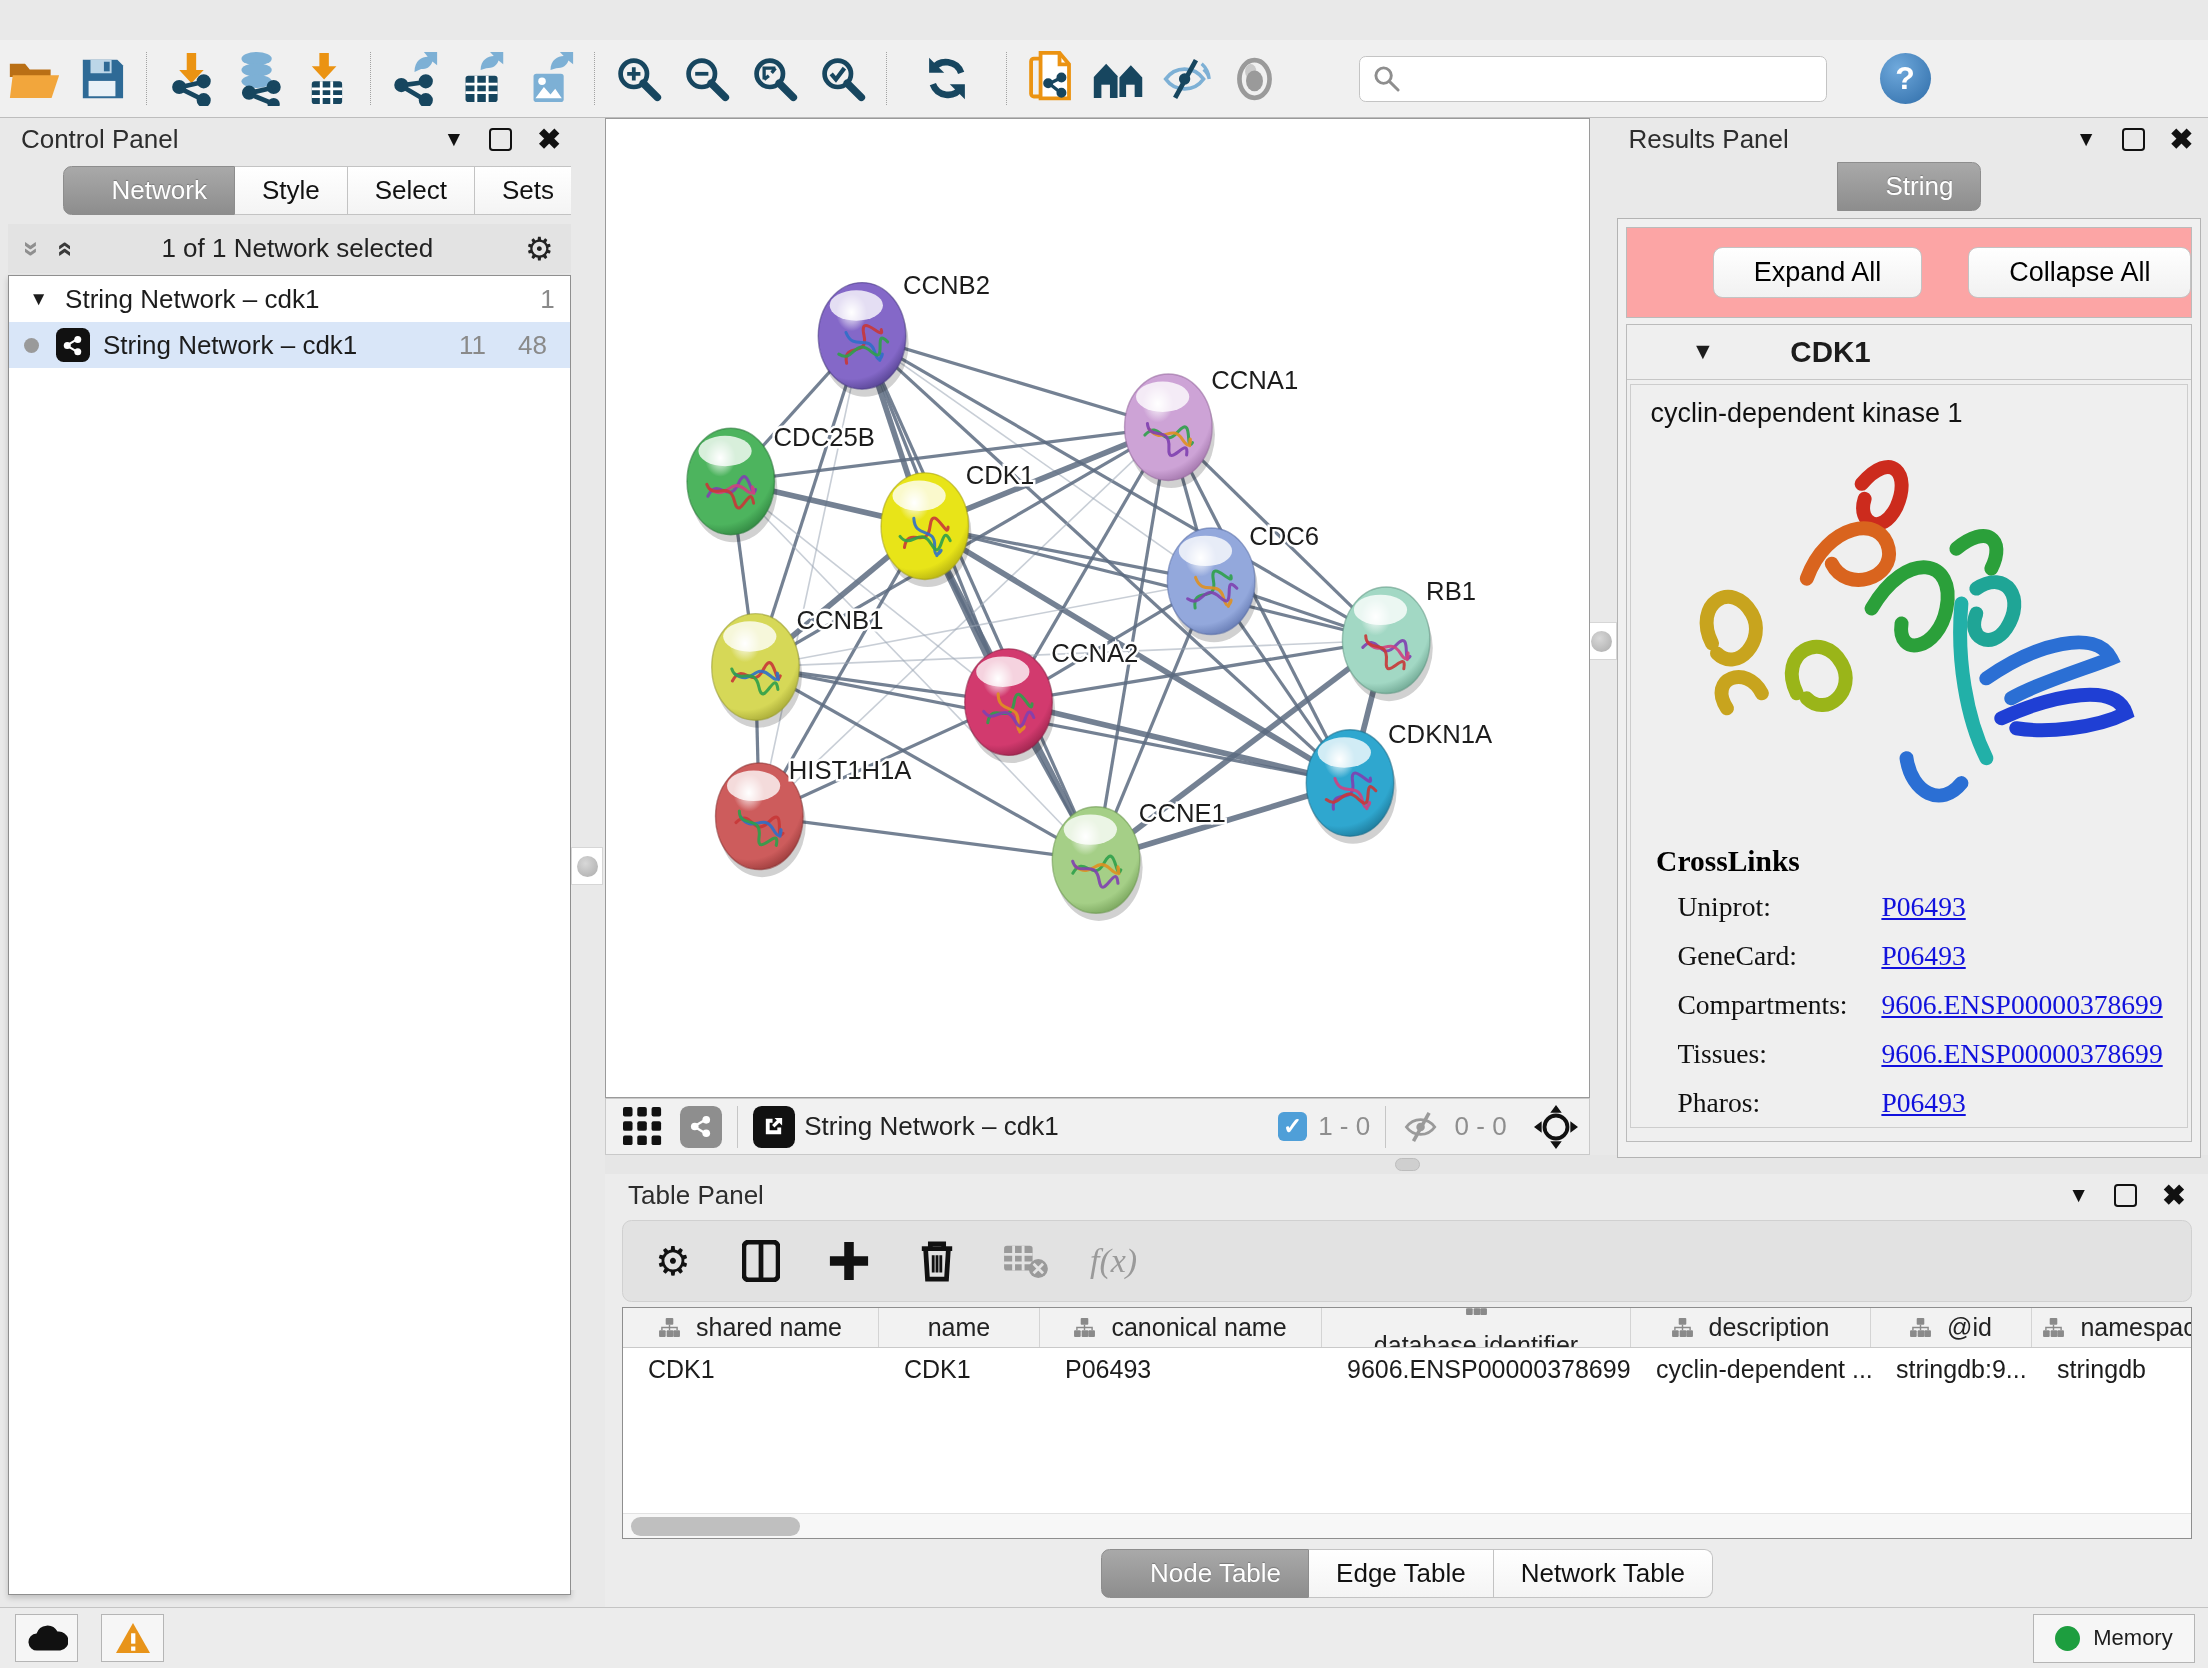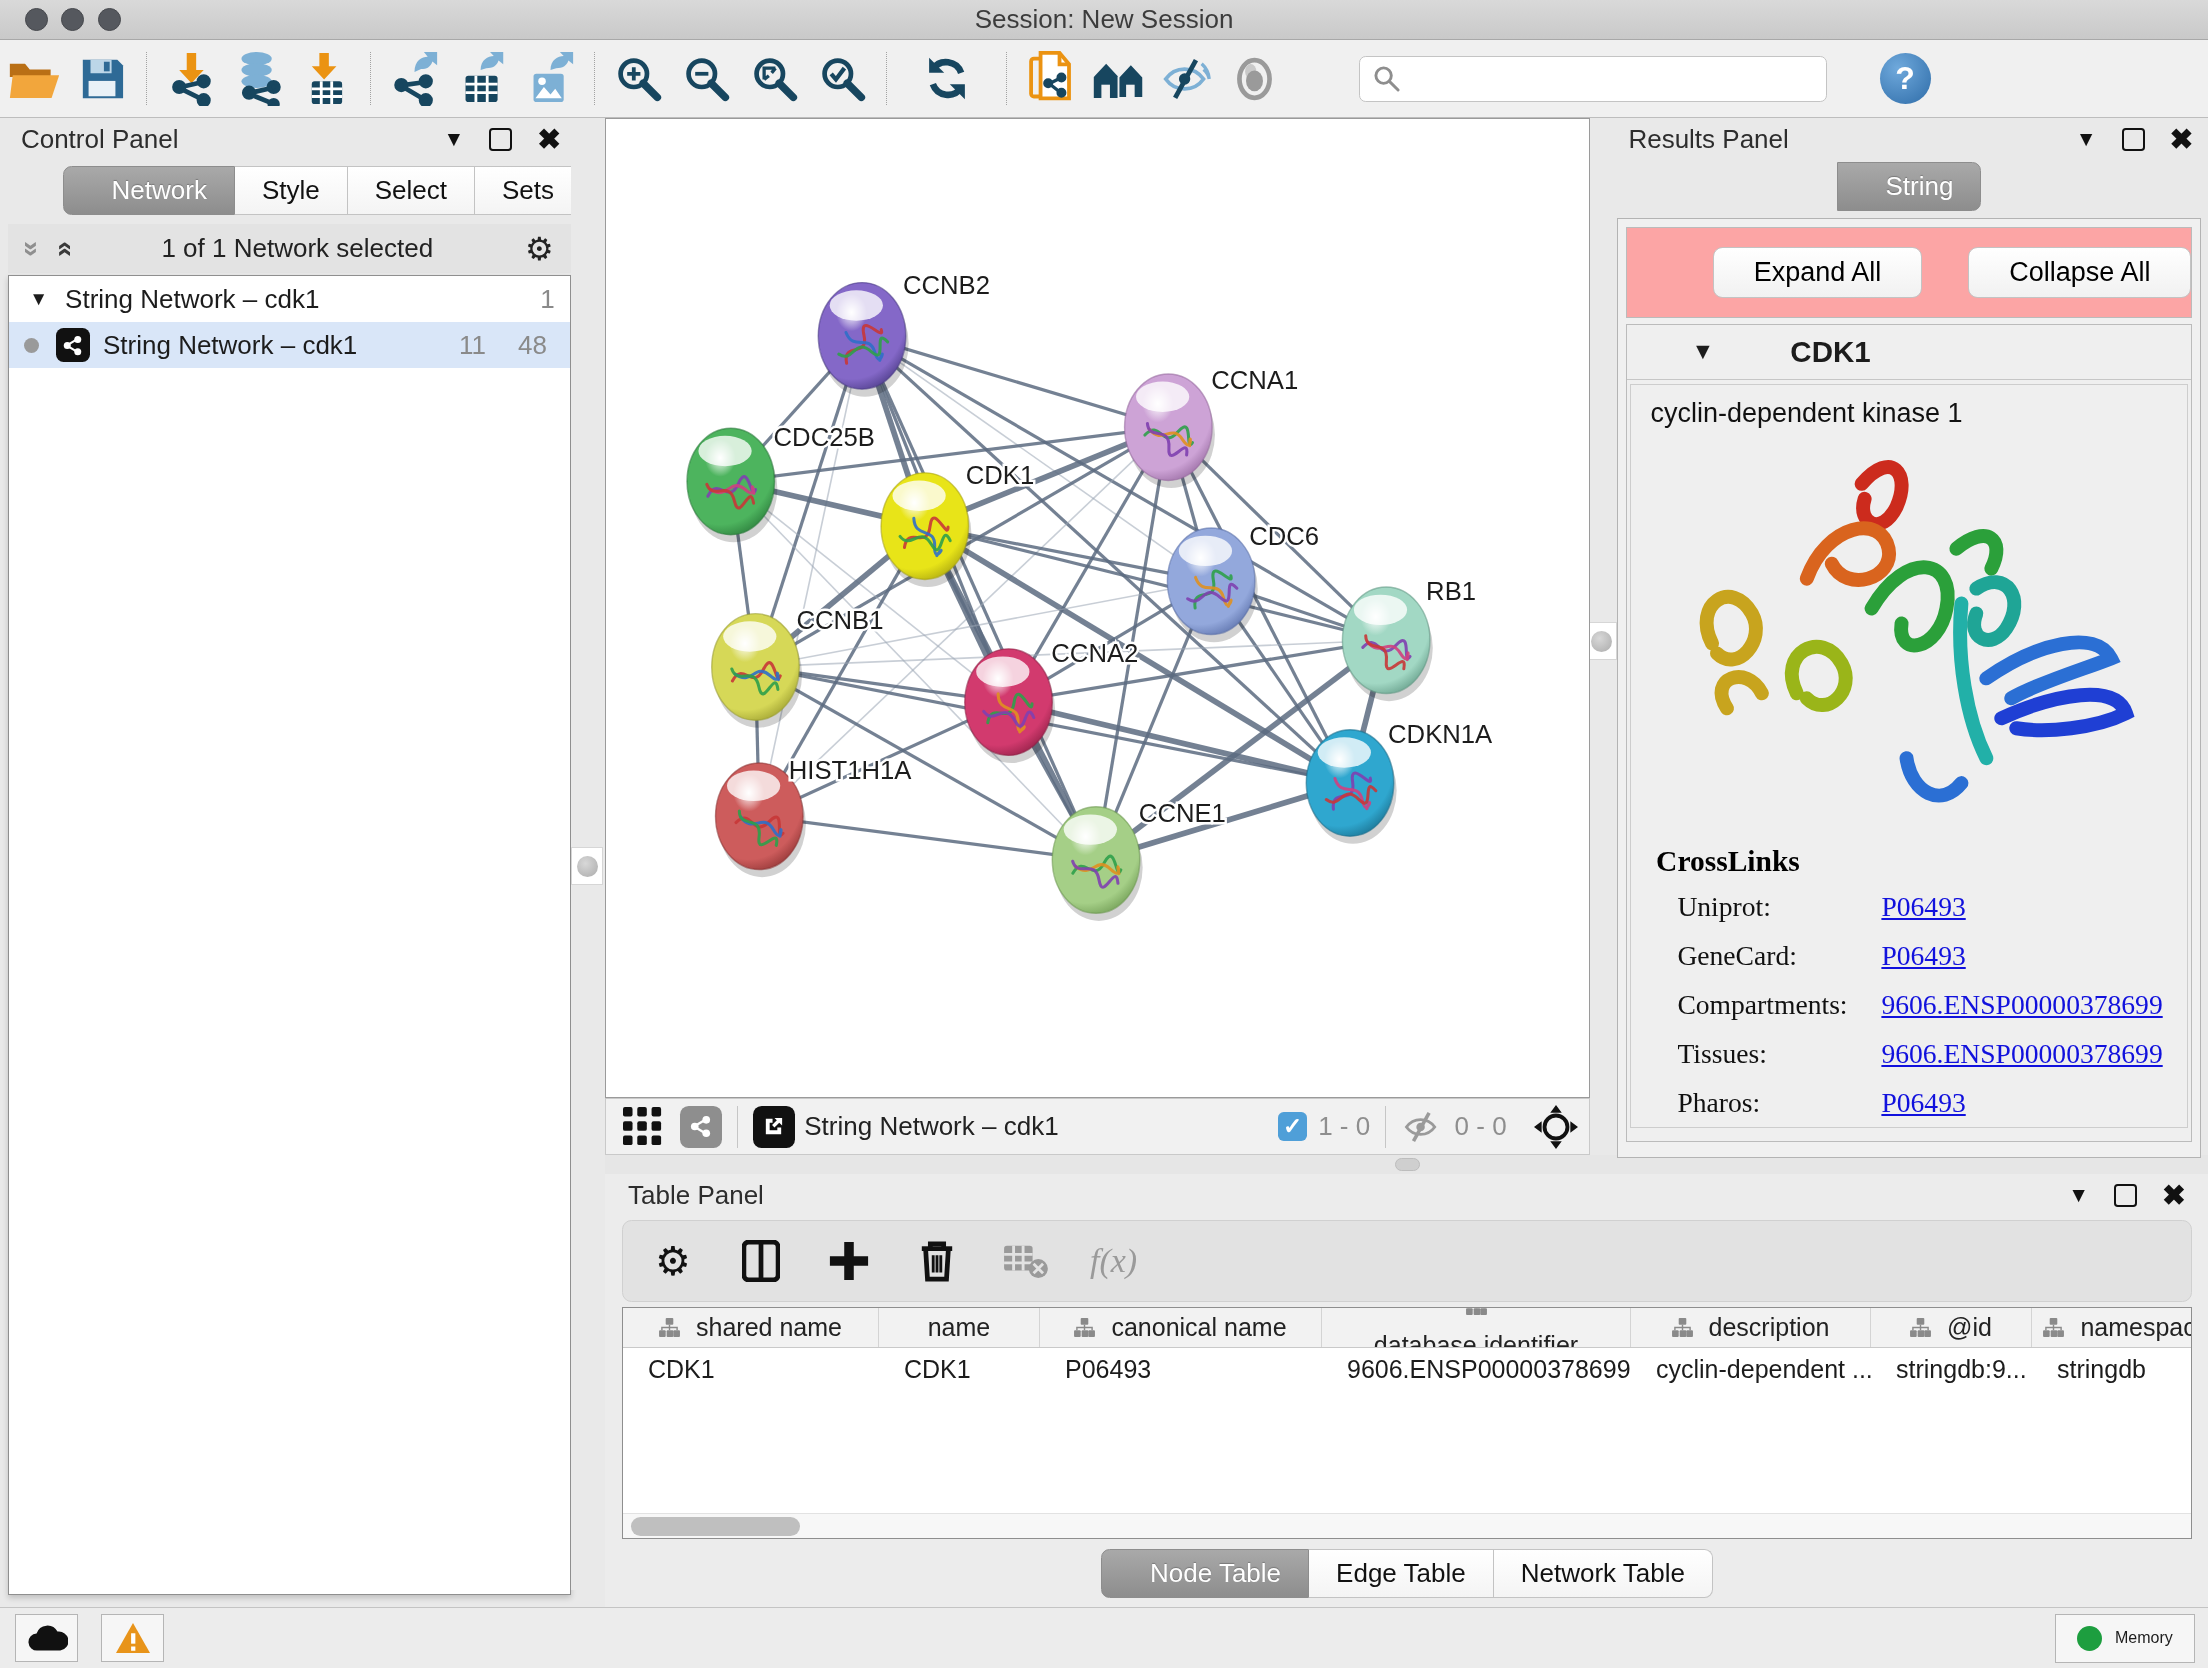--- a/index.html
+++ b/index.html
@@ -119,40 +119,32 @@
   .hscroll { position:absolute; left:0; right:0; bottom:0; height:25px; background:#f7f7f7; border-top:1px solid #e2e2e2;}
   .hscroll i { position:absolute; left:7.6px; top:2.9px; width:169px; height:19px; background:#bfbfbf; border-radius:9.5px;}
   .tp-tabs { display:flex; justify-content:center; margin-top:9.5px; }
 
   
   .statusbar { position:absolute; left:0; top:1607px; width:100%; height:61px; background:#ececec;
     border-top:1.9px solid #c4c4c4; display:flex; align-items:center; }
   .sb-btn { width:63px; height:48px; background:#f6f6f6; border:1px solid #b5b5b5; display:flex;
     align-items:center; justify-content:center; cursor:pointer; }
   .memory-btn { margin-left:auto; margin-right:13.3px; height:49px; padding:0 21px; background:#f6f6f6;
-    border:1px solid #b5b5b5; display:flex; align-items:center; gap:13.3px; font-size:16px; cursor:pointer; }
+    border:1px solid #b5b5b5; display:flex; align-items:center; gap:13.3px; font-size:22px; cursor:pointer; }
   .memory-dot { width:25px; height:25px; border-radius:50%; }
 
   svg { display:block; }
   text.node-label { font-family:"Liberation Sans",sans-serif; font-size:27px; fill:#1c1c1c;
     paint-order:stroke; stroke:#ffffff; stroke-width:5px; }
 </style>
 </head>
 <body>
 
 <div class="app">
 
-  <div class="titlebar">
-    <div class="traffic">
-      <span></span>
-      <span></span>
-      <span></span>
-    </div>
-    <div class="win-title">Session: New Session</div>
-  </div>
 
   <div class="toolbar">
     <span class="tb-ico">
       <svg width="55" height="46" viewBox="0 0 58 48">
           <path d="M3 8 h16 l5 6 h22 v8 H3z" fill="#b96f15"></path>
           <path d="M6 20 h49 l-8 24 H3z" fill="#f2a63c"></path>
         </svg>
     </span>
     <span class="tb-ico">
       <svg width="46" height="46" viewBox="0 0 48 48">

